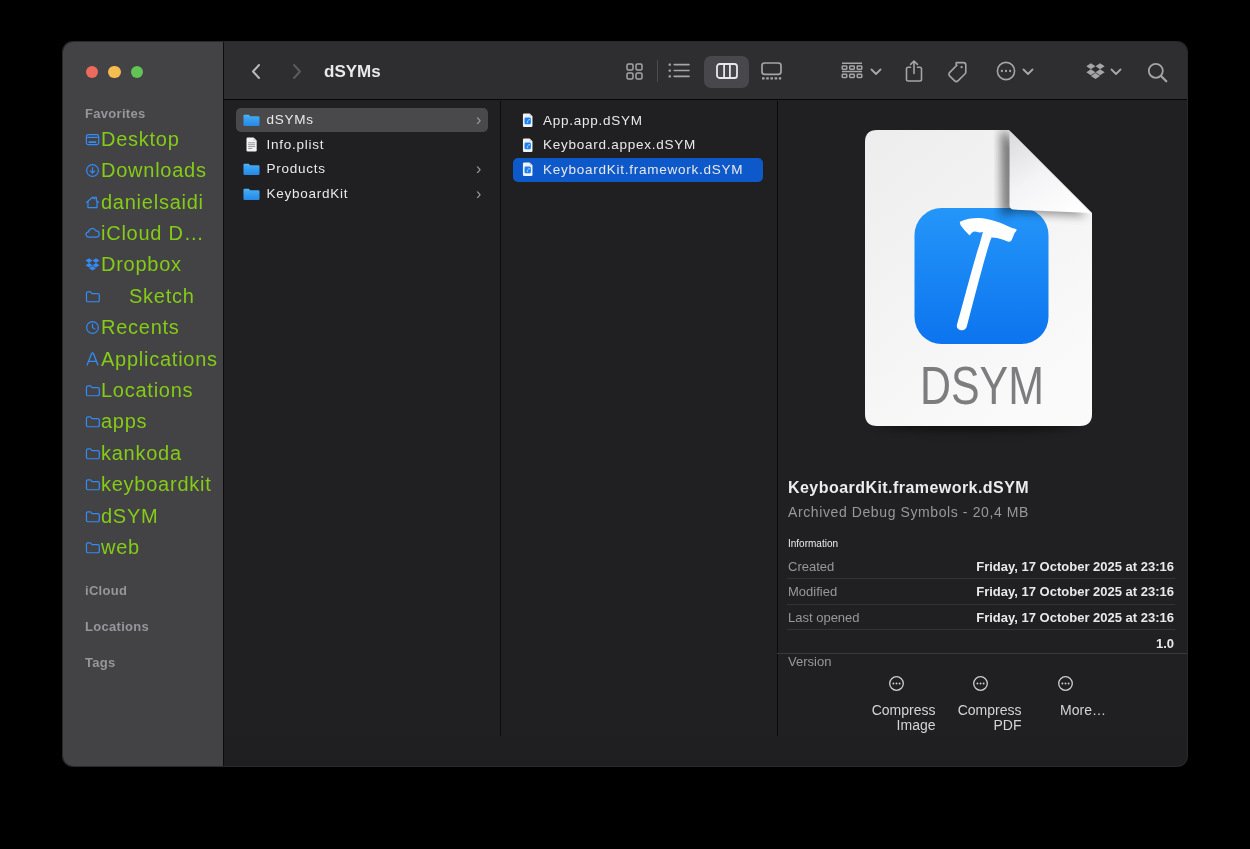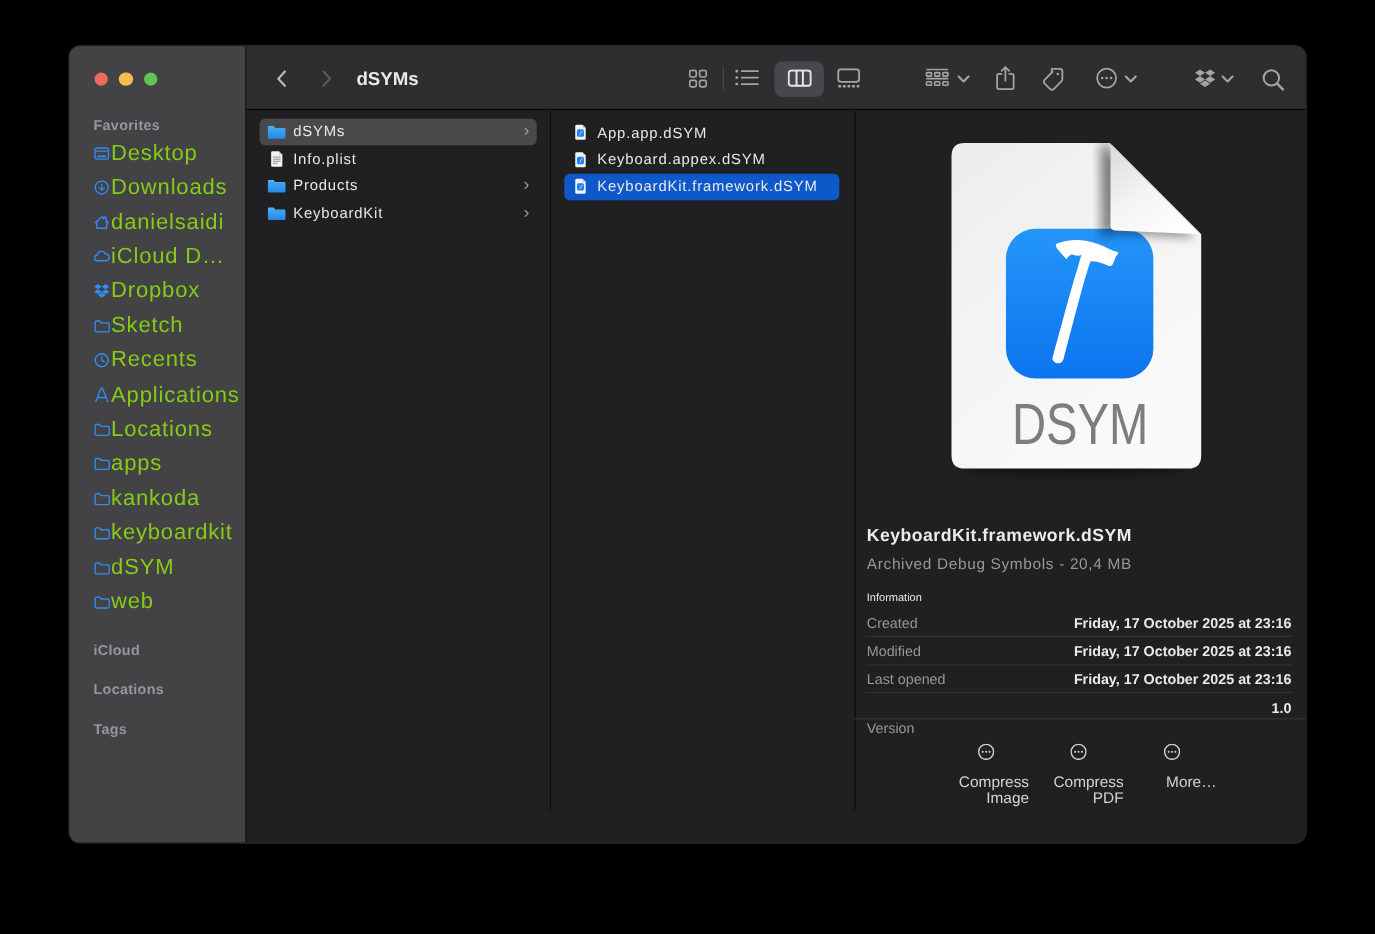--- a/index.html
+++ b/index.html
@@ -78,21 +78,21 @@
           <path d="M6.2 15.6a3.4 3.4 0 0 1-.3-6.8 4.9 4.9 0 0 1 9.4-1.2 3.98 3.98 0 0 1 .7 8z" fill="none" stroke="#338bf5" stroke-width="1.6" stroke-linejoin="round"></path>
         </svg>
         <span class="lab">iCloud D…</span>
       </div>
     <div class="sbitem" style="top:211.6px;">
         <svg viewBox="0 0 22 22" fill="#338bf5">
           <path d="M6.5 2.9 11 5.9 6.5 8.9 2 5.9zM15.5 2.9 20 5.9l-4.5 3L11 5.9zM2 11.9l4.5-3 4.5 3-4.5 3zM15.5 8.9l4.5 3-4.5 3-4.5-3zM6.5 15.9l4.5-3 4.5 3L11 18.9z"></path>
         </svg>
         <span class="lab">Dropbox</span>
       </div>
-    <div class="sbitem" style="top:243px;">
+    <div class="sbitem" style="top:243px;gap:28px;">
         <svg viewBox="0 0 22 22">
           <path d="M3.2 6.8a1.8 1.8 0 0 1 1.8-1.8h3.4l2 2.2h7.6a1.8 1.8 0 0 1 1.8 1.8v7a1.8 1.8 0 0 1-1.8 1.8H5a1.8 1.8 0 0 1-1.8-1.8z" fill="none" stroke="#338bf5" stroke-width="1.6" stroke-linejoin="round"></path>
         </svg>
         <span class="lab">Sketch</span>
       </div>
     <div class="sbitem" style="top:274.4px;">
         <svg viewBox="0 0 22 22">
           <circle cx="11" cy="11" r="7.6" fill="none" stroke="#338bf5" stroke-width="1.6"></circle>
           <path d="M11 6.6V11l3.1 1.9" fill="none" stroke="#338bf5" stroke-width="1.5" stroke-linecap="round"></path>
         </svg>

